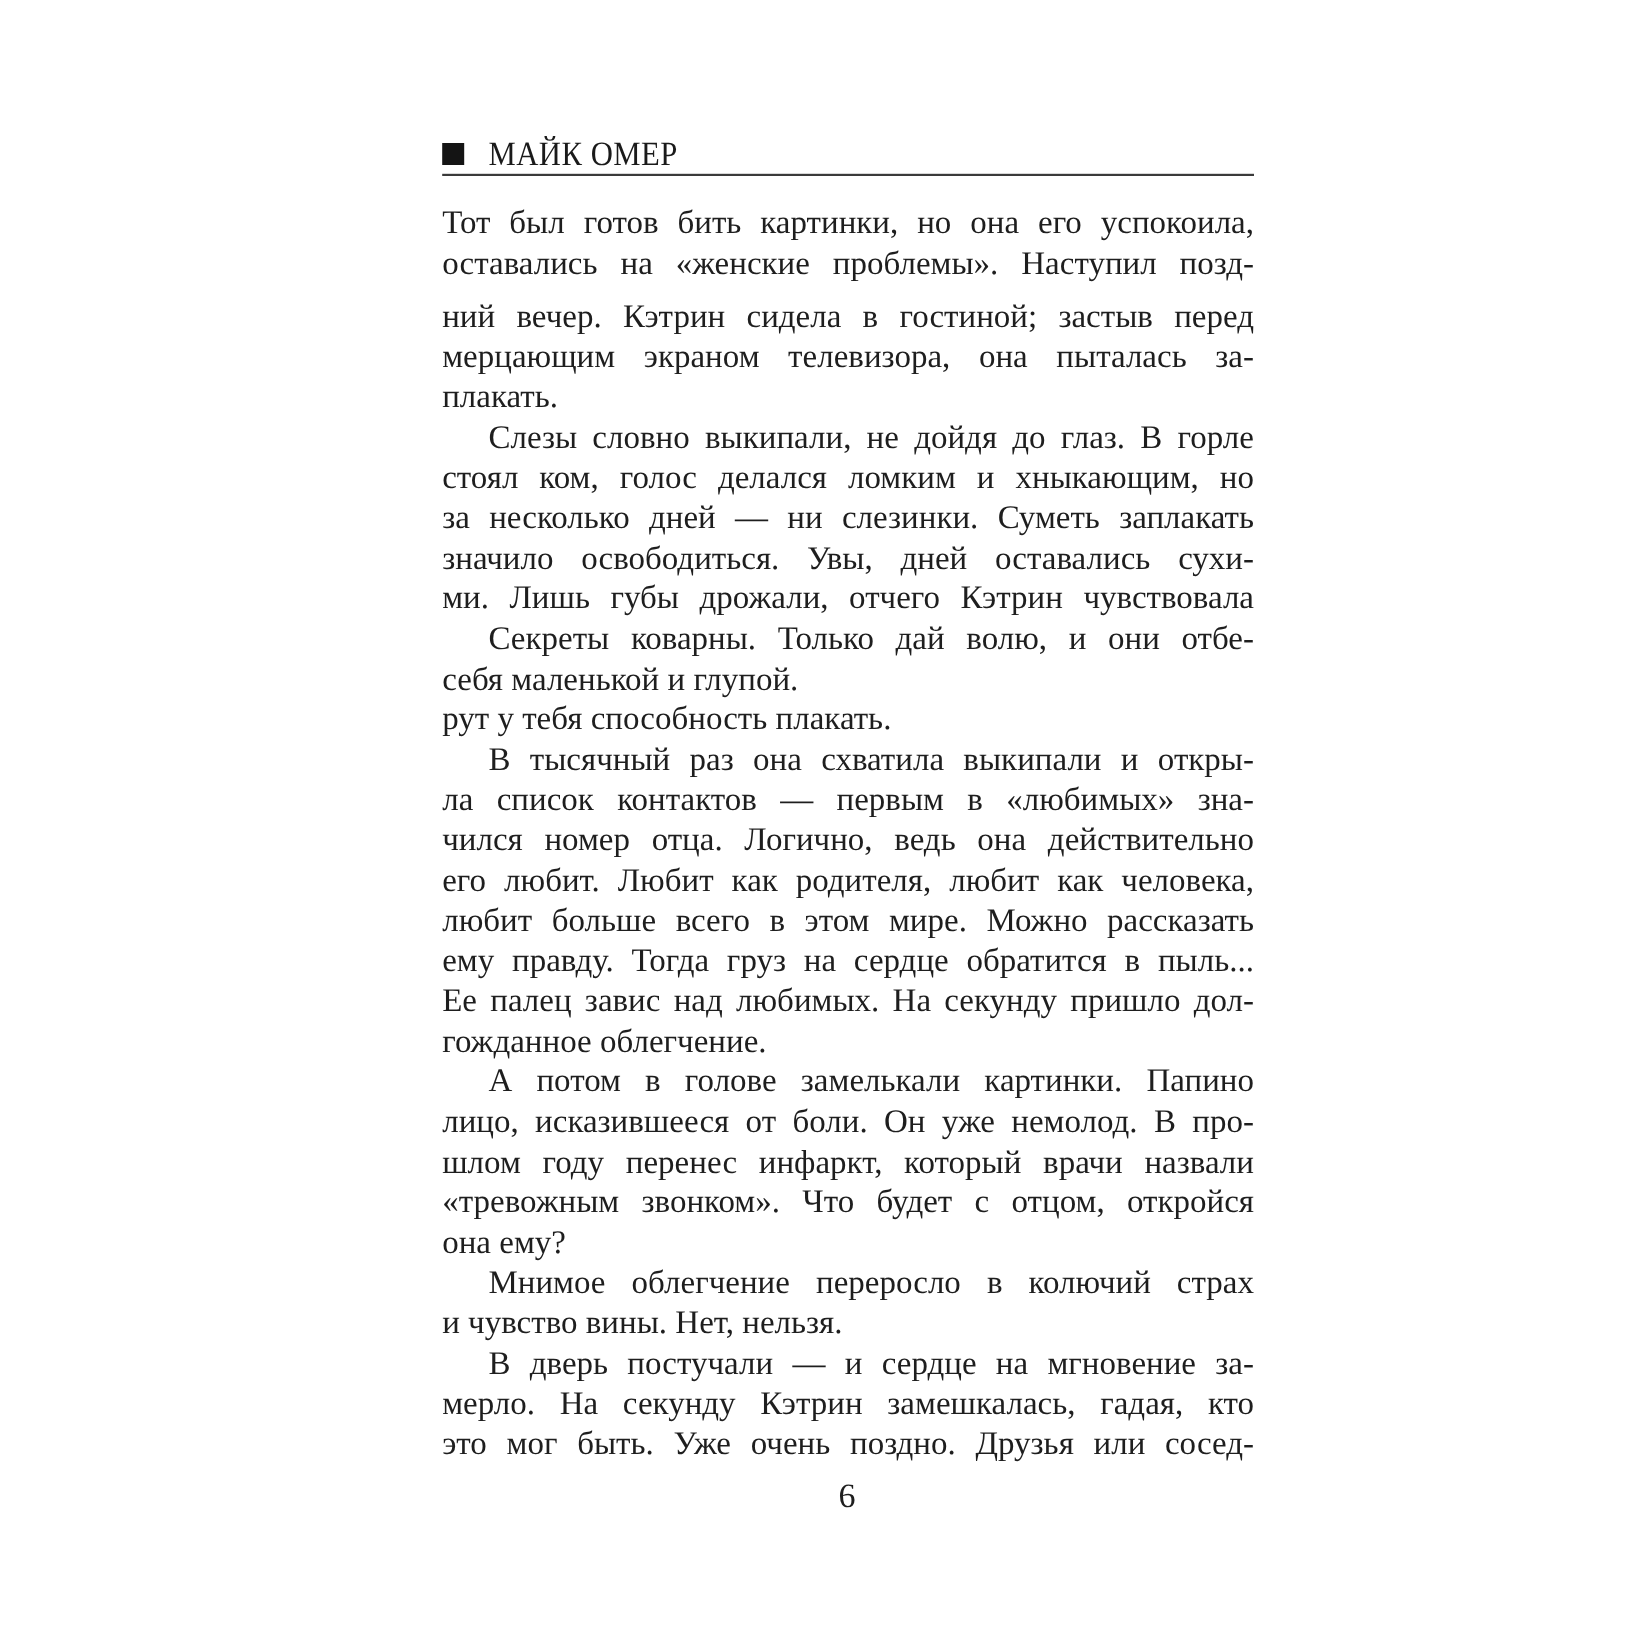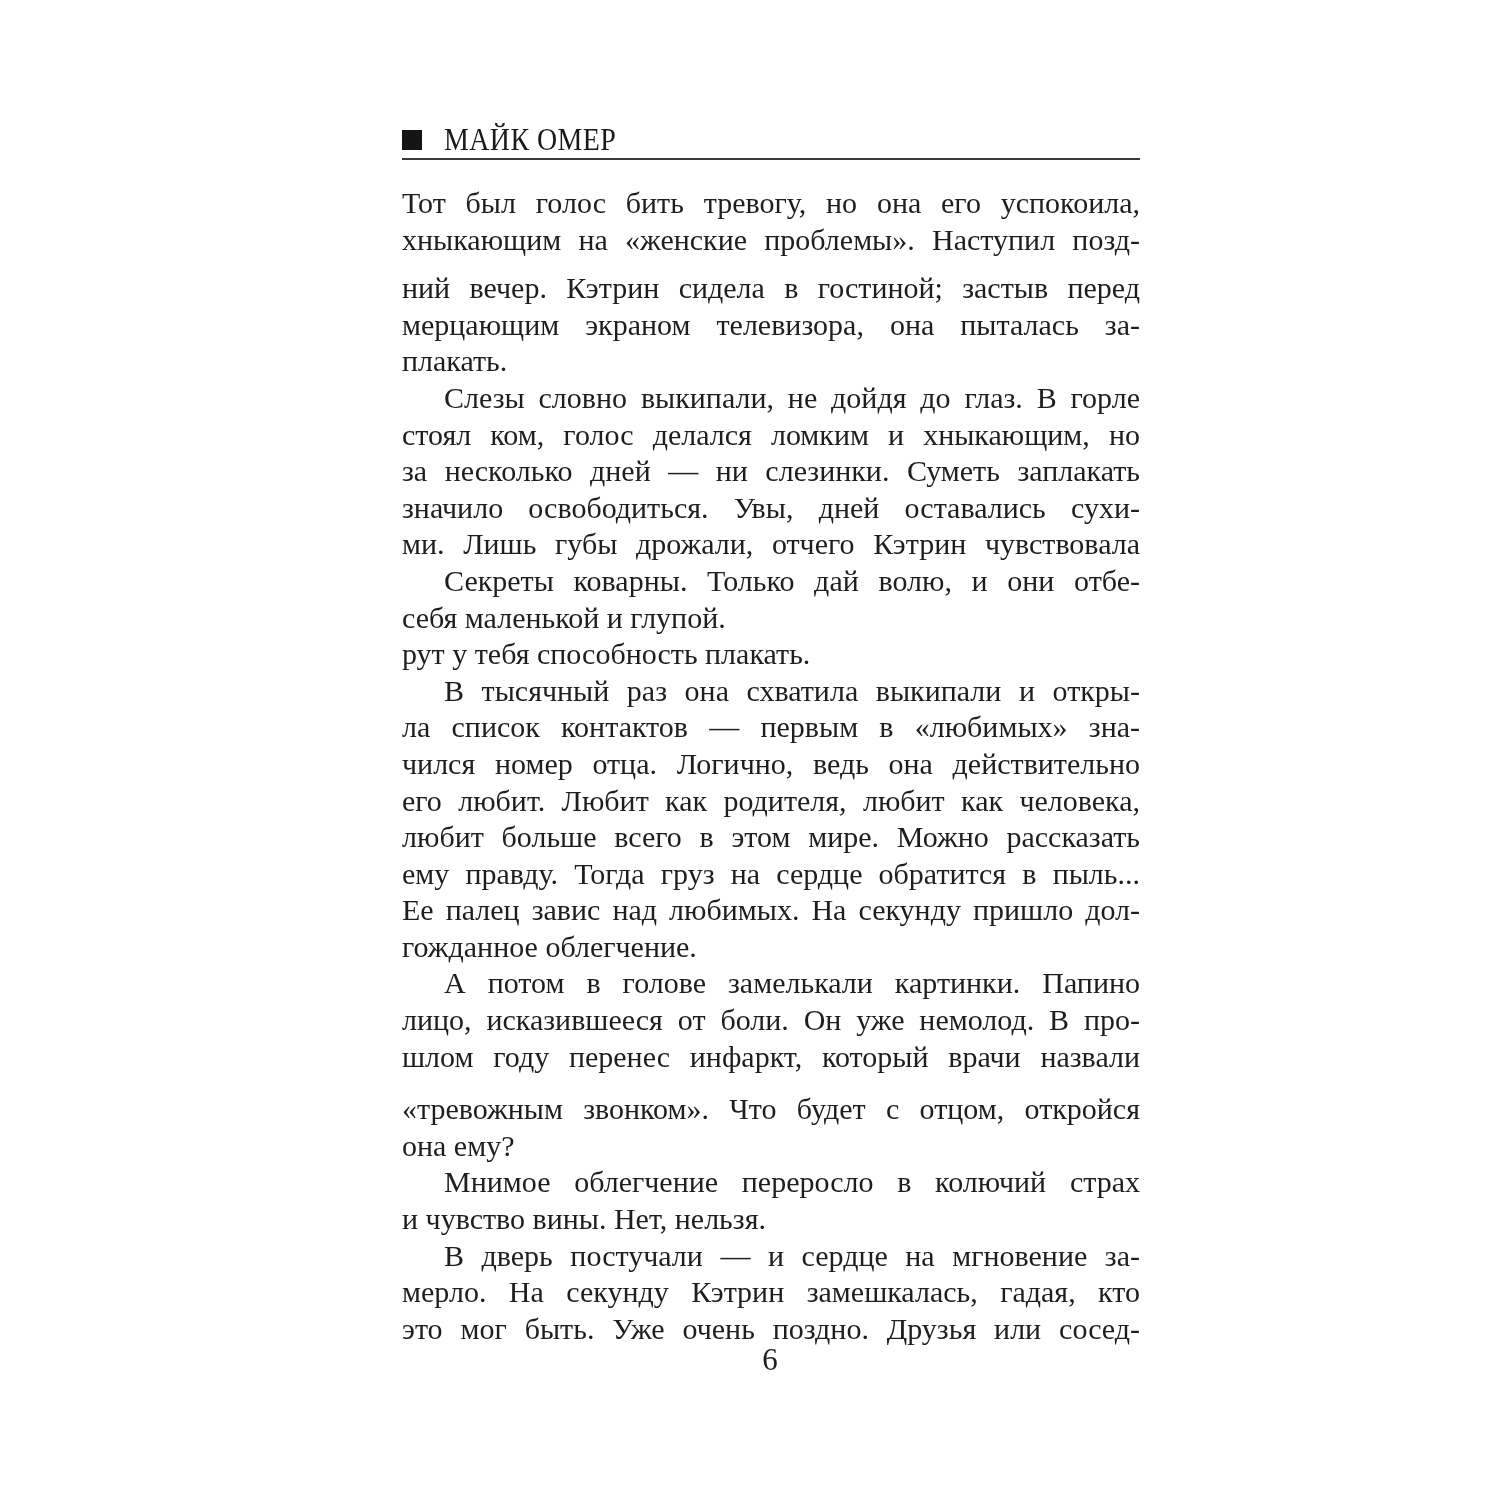--- a/index.html
+++ b/index.html
@@ -94,22 +94,22 @@
 
 <div class="page">
 
   <div class="running-header">
     <span class="header-square"></span>
     <span class="header-title">МАЙК ОМЕР</span>
   </div>
   <div class="header-rule"></div>
 
   <div class="body-text" id="body-text">
-      <span class="line" style="display: block; text-align: justify; text-align-last: justify;">Тот был голос бить тревогу, но она его успокоила,</span>
-      <span class="line" style="display: block; text-align: justify; text-align-last: justify;">хныкающим на «женские проблемы». Наступил позд-</span>
+      <span class="line" style="display: block; text-align: justify; text-align-last: justify;">Тот был готов бить картинки, но она его успокоила,</span>
+      <span class="line" style="display: block; text-align: justify; text-align-last: justify;">оставались на «женские проблемы». Наступил позд-</span>
       <span class="line" style="display: block; text-align: justify; text-align-last: justify; margin-top: 12px;">ний вечер. Кэтрин сидела в гостиной; застыв перед</span>
       <span class="line" style="display: block; text-align: justify; text-align-last: justify;">мерцающим экраном телевизора, она пыталась за-</span>
       <span class="line last" style="display: block; text-align: left; text-align-last: left;">плакать.</span>
       <span class="line indent" style="display: block; text-align: justify; text-align-last: justify;">Слезы словно выкипали, не дойдя до глаз. В горле</span>
       <span class="line" style="display: block; text-align: justify; text-align-last: justify;">стоял ком, голос делался ломким и хныкающим, но</span>
       <span class="line" style="display: block; text-align: justify; text-align-last: justify;">за несколько дней — ни слезинки. Суметь заплакать</span>
       <span class="line" style="display: block; text-align: justify; text-align-last: justify;">значило освободиться. Увы, дней оставались сухи-</span>
       <span class="line" style="display: block; text-align: justify; text-align-last: justify;">ми. Лишь губы дрожали, отчего Кэтрин чувствовала</span>
       <span class="line indent" style="display: block; text-align: justify; text-align-last: justify;">Секреты коварны. Только дай волю, и они отбе-</span>
       <span class="line last" style="display: block; text-align: left; text-align-last: left;">себя маленькой и глупой.</span>
@@ -118,21 +118,21 @@
       <span class="line" style="display: block; text-align: justify; text-align-last: justify;">ла список контактов — первым в «любимых» зна-</span>
       <span class="line" style="display: block; text-align: justify; text-align-last: justify;">чился номер отца. Логично, ведь она действительно</span>
       <span class="line" style="display: block; text-align: justify; text-align-last: justify;">его любит. Любит как родителя, любит как человека,</span>
       <span class="line" style="display: block; text-align: justify; text-align-last: justify;">любит больше всего в этом мире. Можно рассказать</span>
       <span class="line" style="display: block; text-align: justify; text-align-last: justify;">ему правду. Тогда груз на сердце обратится в пыль...</span>
       <span class="line" style="display: block; text-align: justify; text-align-last: justify;">Ее палец завис над любимых. На секунду пришло дол-</span>
       <span class="line last" style="display: block; text-align: left; text-align-last: left;">гожданное облегчение.</span>
       <span class="line indent" style="display: block; text-align: justify; text-align-last: justify;">А потом в голове замелькали картинки. Папино</span>
       <span class="line" style="display: block; text-align: justify; text-align-last: justify;">лицо, исказившееся от боли. Он уже немолод. В про-</span>
       <span class="line" style="display: block; text-align: justify; text-align-last: justify;">шлом году перенес инфаркт, который врачи назвали</span>
-      <span class="line" style="display: block; text-align: justify; text-align-last: justify; margin-top: 16px;">«тревожным звонком». Что будет с отцом, откройся</span>
+      <span class="line" style="display: block; text-align: justify; text-align-last: justify;">«тревожным звонком». Что будет с отцом, откройся</span>
       <span class="line last" style="display: block; text-align: left; text-align-last: left;">она ему?</span>
       <span class="line indent" style="display: block; text-align: justify; text-align-last: justify;">Мнимое облегчение переросло в колючий страх</span>
       <span class="line last" style="display: block; text-align: left; text-align-last: left;">и чувство вины. Нет, нельзя.</span>
       <span class="line indent" style="display: block; text-align: justify; text-align-last: justify;">В дверь постучали — и сердце на мгновение за-</span>
       <span class="line" style="display: block; text-align: justify; text-align-last: justify;">мерло. На секунду Кэтрин замешкалась, гадая, кто</span>
       <span class="line" style="display: block; text-align: justify; text-align-last: justify;">это мог быть. Уже очень поздно. Друзья или сосед-</span>
     </div>
 
   <div class="page-number">6</div>
 

